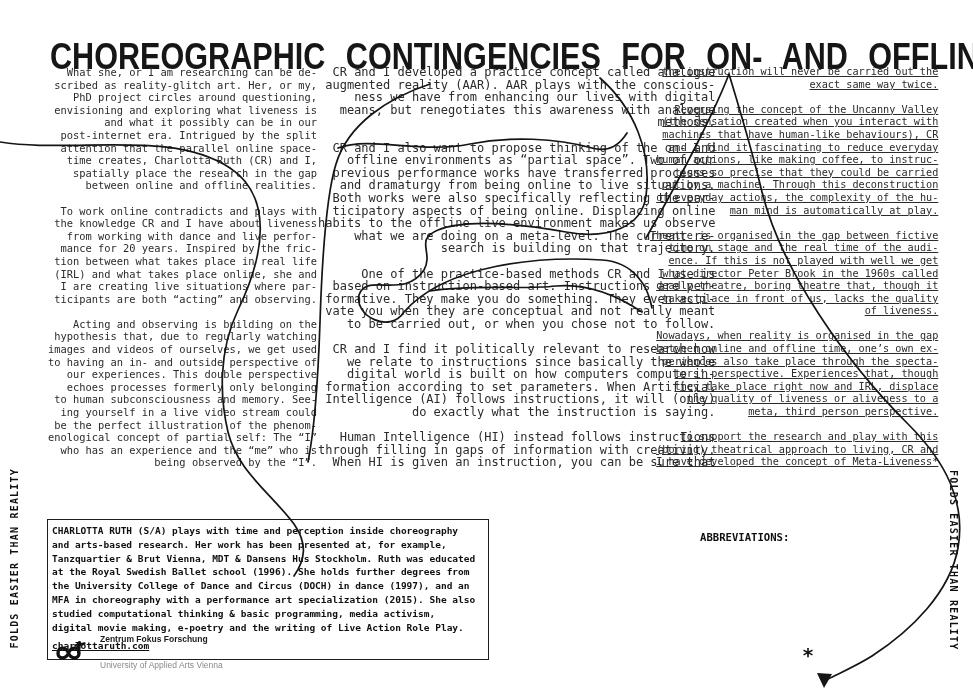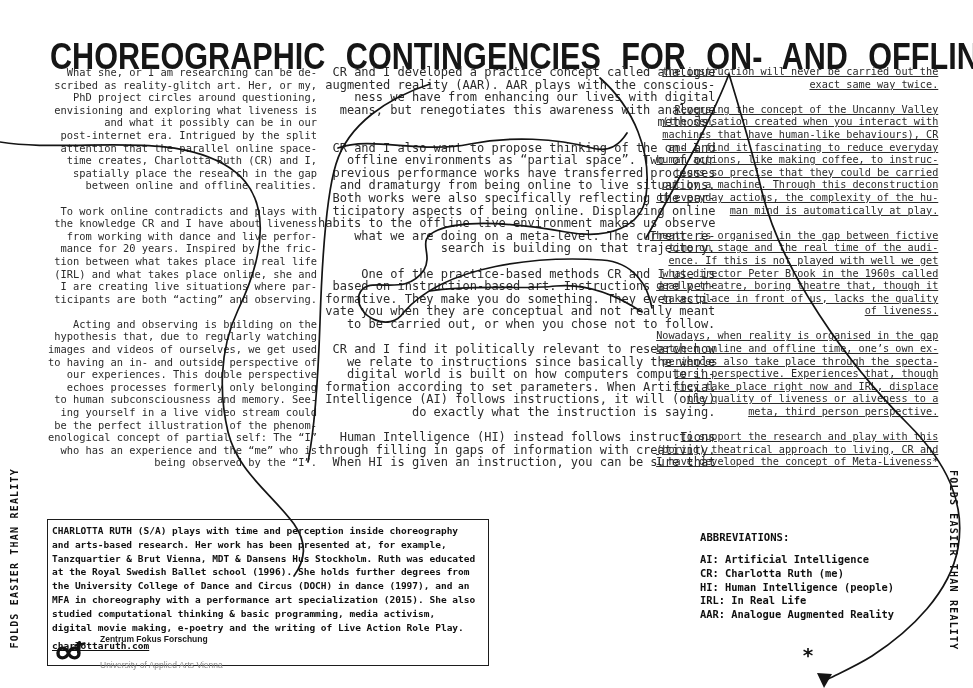--- a/index.html
+++ b/index.html
@@ -15,21 +15,21 @@
   }
   pre.col{
     position:absolute;top:66px;margin:0;white-space:pre;
     line-height:12.6px;color:#2b2b2b;font-family:"DejaVu Sans Mono",monospace;text-align:right;
   }
   .col1{left:48px;font-size:10.4px;}
   .col2{left:318px;font-size:12px;}
   .col3{left:650px;font-size:10.2px;text-decoration:underline;}
   .bio-box{
     position:absolute;left:47px;top:519px;width:432px;
-    border:1.5px solid #1d1d1d;padding:4px 4px 12px 4px;background:rgba(255,255,255,.75);
+    border:1.5px solid #1d1d1d;padding:4px 4px 6px 4px;background:rgba(255,255,255,.75);
   }
   .bio-text{
     margin:0;white-space:pre;font-weight:bold;font-size:9.5px;
     line-height:13.8px;color:#101010;font-family:"DejaVu Sans Mono",monospace;
   }
   .bio-link{
     display:inline-block;font-weight:bold;font-size:9.5px;line-height:13.8px;
     color:#101010;text-decoration:underline;font-family:"DejaVu Sans Mono",monospace;
   }
   .abbr{position:absolute;left:700px;top:531px;color:#101010;}
@@ -160,25 +160,20 @@
 at the Royal Swedish Ballet school (1996). She holds further degrees from
 the University College of Dance and Circus (DOCH) in dance (1997), and an
 MFA in choreography with a performance art specialization (2015). She also
 studied computational thinking &amp; basic programming, media activism,
 digital movie making, e-poetry and the writing of Live Action Role Play.</pre>
   <a href="#" class="bio-link">charlottaruth.com</a>
 </div>
 
 <div class="abbr">
   <p class="abbr-header">ABBREVIATIONS:</p>
-  <pre class="abbr-items">AI: Artificial Intelligence
-CR: Charlotta Ruth (me)
-HI: Human Intelligence (people)
-IRL: In Real Life
-AAR: Analogue Augmented Reality</pre>
 </div>
 
 <div class="edge edge-left">FOLDS EASIER THAN REALITY</div>
 <div class="edge edge-right">FOLDS EASIER THAN REALITY</div>
 
 <div class="footer">
   <svg class="logo-mark" width="42" height="24" viewBox="0 0 42 24">
     <path d="M10 13 C10 6.5, 18 6.5, 20.5 13 C23 19.5, 31 19.5, 31 13 C31 6.5, 23 6.5, 20.5 13 C18 19.5, 10 19.5, 10 13 Z" fill="none" stroke="#111" stroke-width="3.4" stroke-linejoin="round"></path>
     <path d="M31.5 2.5 L30.5 12" fill="none" stroke="#111" stroke-width="3.2" stroke-linecap="round"></path>
     <path d="M27.5 5.5 L36.5 3.5" fill="none" stroke="#111" stroke-width="2.4" stroke-linecap="round"></path>

